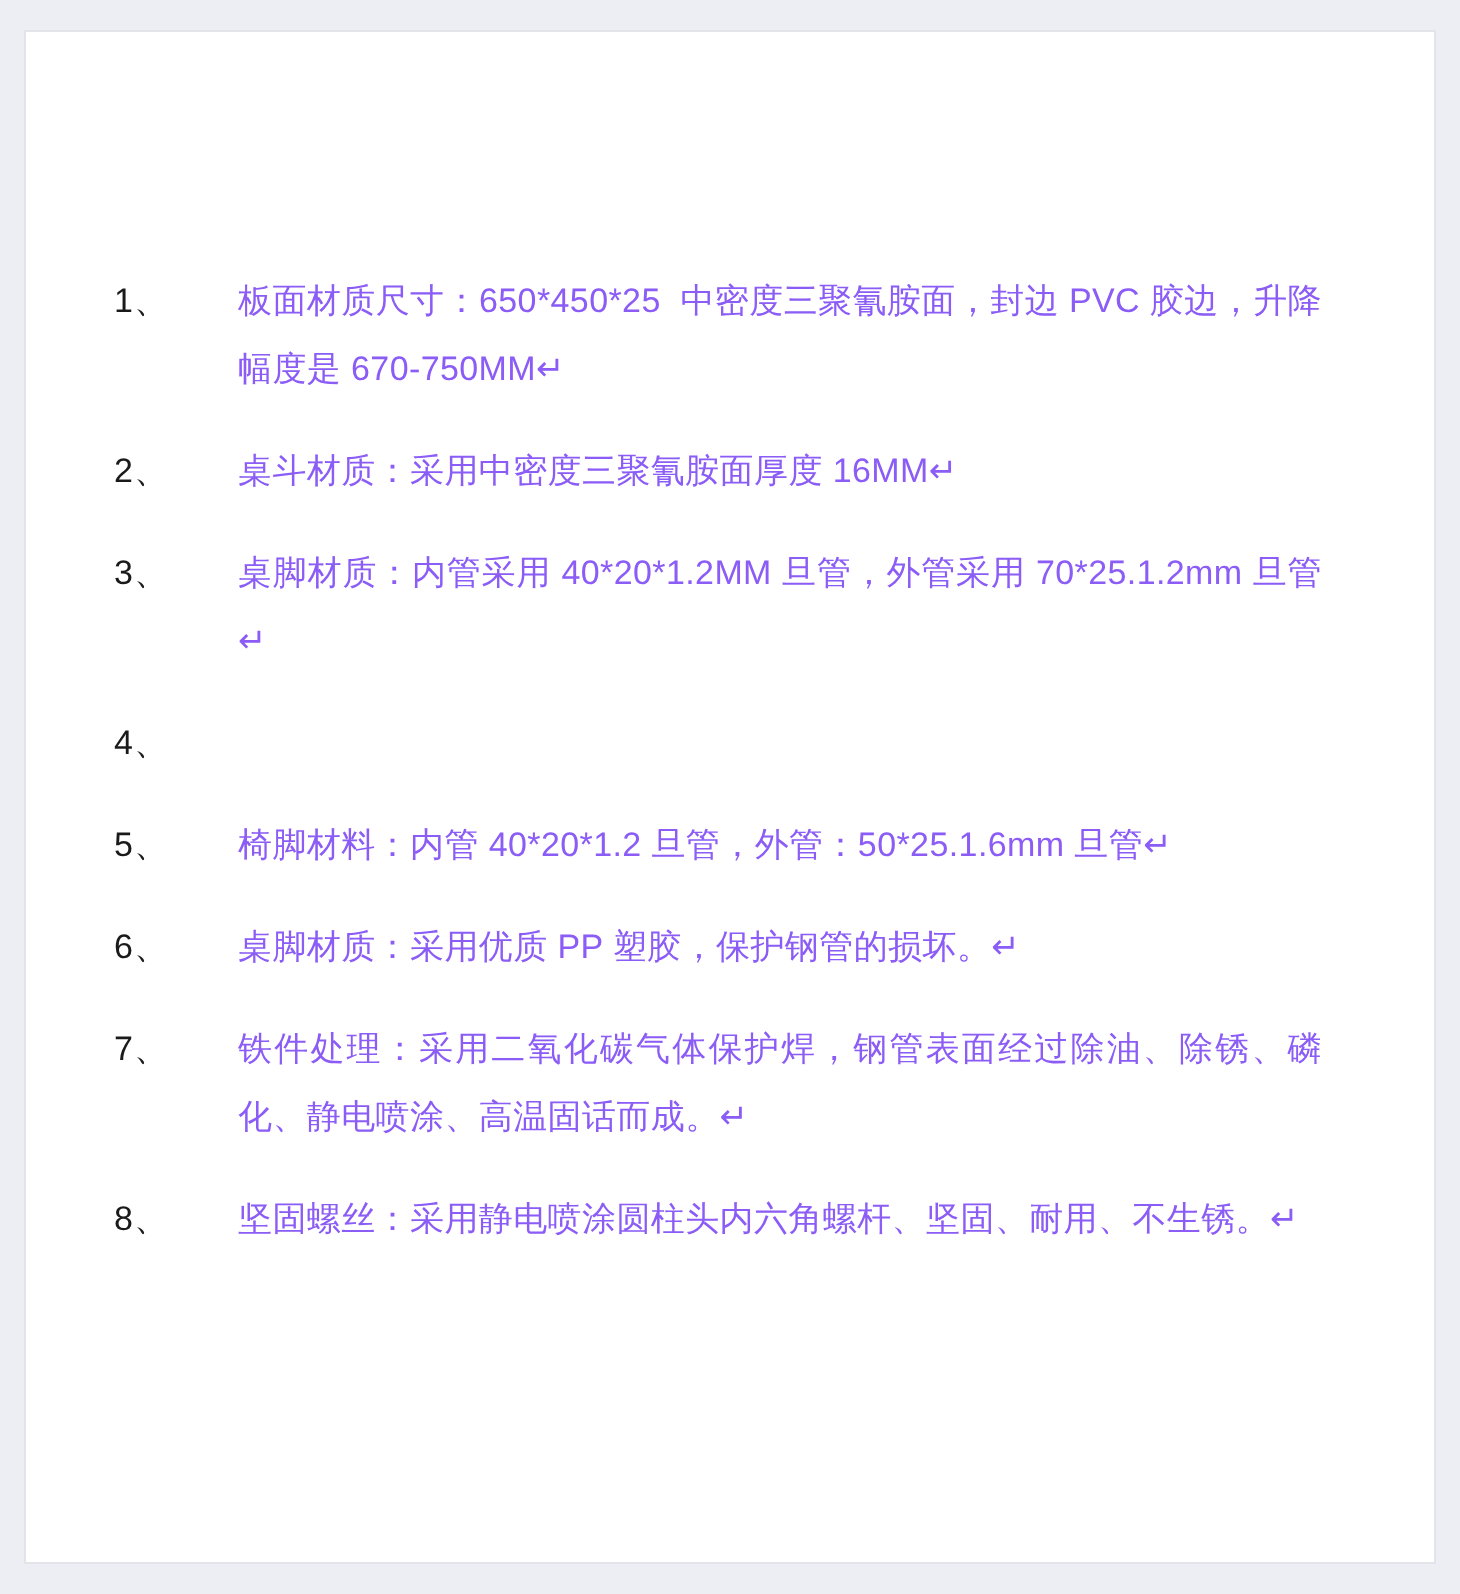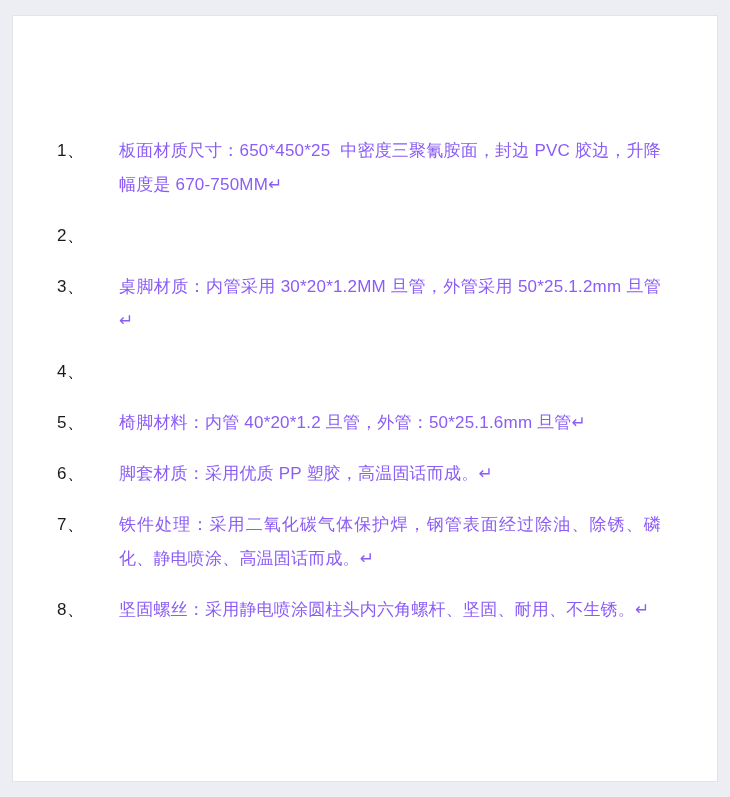--- a/index.html
+++ b/index.html
@@ -64,39 +64,40 @@
 <div class="page-frame">
   <div class="doc-body">
 
     <div class="item">
       <span class="item-num">1、</span>
       <span class="item-text">板面材质尺寸：650*450*25  中密度三聚氰胺面，封边 PVC 胶边，升降幅度是 670-750MM↵</span>
     </div>
 
     <div class="item">
       <span class="item-num">2、</span>
+      <span class="item-text">桌斗材质：采用中密度三聚氰胺面厚度 16MM↵</span>
     </div>
 
     <div class="item">
       <span class="item-num">3、</span>
-      <span class="item-text spread">桌脚材质：内管采用 30*20*1.2MM 旦管，外管采用 50*25.1.2mm 旦管↵</span>
+      <span class="item-text spread">桌脚材质：内管采用 40*20*1.2MM 旦管，外管采用 70*25.1.2mm 旦管↵</span>
     </div>
 
     <div class="item">
       <span class="item-num">4、</span>
     </div>
 
     <div class="item">
       <span class="item-num">5、</span>
       <span class="item-text">椅脚材料：内管 40*20*1.2 旦管，外管：50*25.1.6mm 旦管↵</span>
     </div>
 
     <div class="item">
       <span class="item-num">6、</span>
-      <span class="item-text">脚套材质：采用优质 PP 塑胶，高温固话而成。↵</span>
+      <span class="item-text">桌脚材质：采用优质 PP 塑胶，保护钢管的损坏。↵</span>
     </div>
 
     <div class="item">
       <span class="item-num">7、</span>
       <span class="item-text">铁件处理：采用二氧化碳气体保护焊，钢管表面经过除油、除锈、磷化、静电喷涂、高温固话而成。↵</span>
     </div>
 
     <div class="item">
       <span class="item-num">8、</span>
       <span class="item-text">坚固螺丝：采用静电喷涂圆柱头内六角螺杆、坚固、耐用、不生锈。↵</span>

